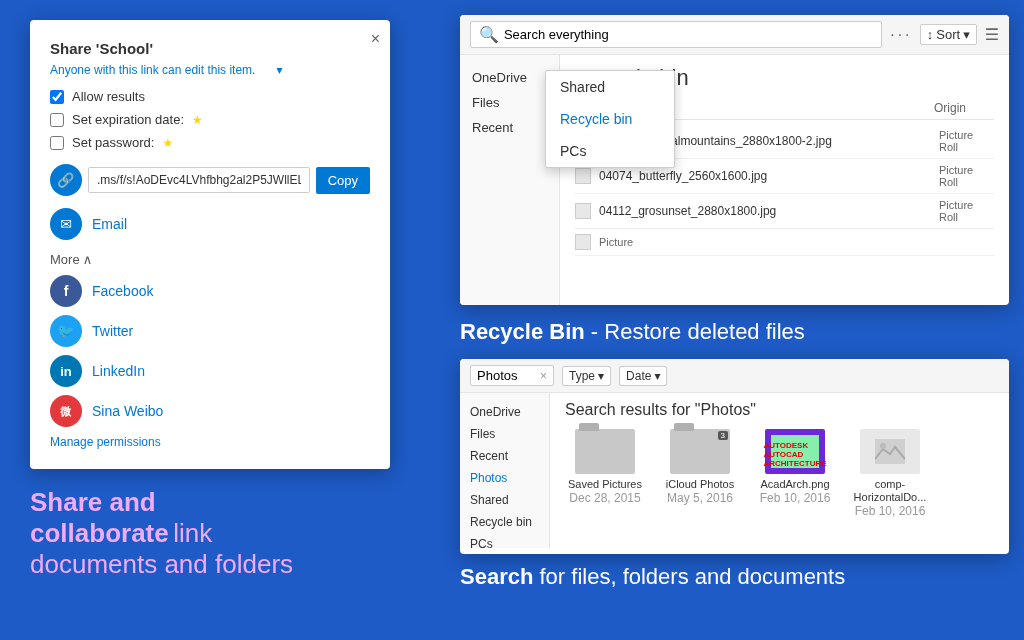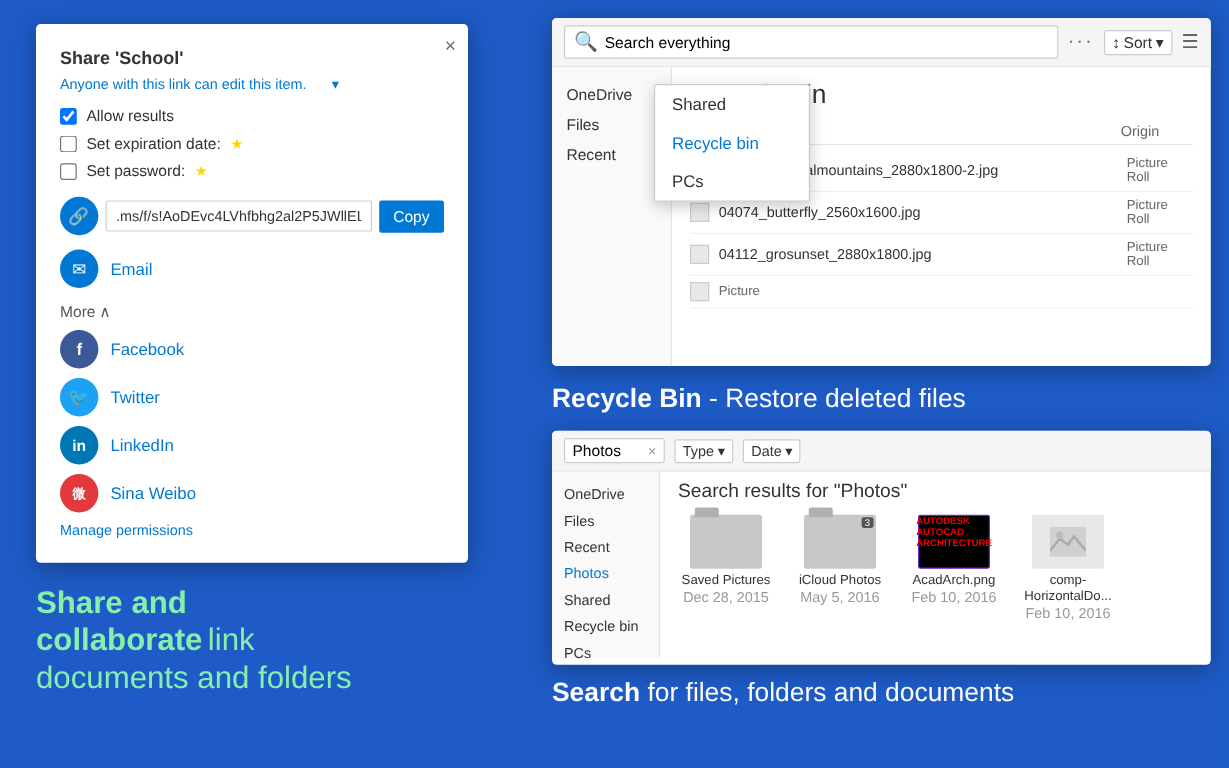--- a/index.html
+++ b/index.html
@@ -188,21 +188,21 @@
     .manage-link {
       font-size: 12px;
       color: #0078d4;
       margin-top: 4px;
       cursor: pointer;
     }
 
     
     .bottom-text {
       margin-top: 20px;
-      color: #86efac;
+      color: #f0abfc;
     }
 
     .bottom-text .bold-part {
       font-size: 26px;
       font-weight: 700;
       line-height: 1.2;
     }
 
     .bottom-text .normal-part {
       font-size: 26px;
@@ -519,26 +519,26 @@
       line-height: 1.2;
     }
 
     .thumb-date {
       font-size: 12px;
       color: #999;
       text-align: center;
     }
 
     .thumb-acad {
-      background: #000000;
-      border: 1px solid #6d28d9;
+      background: #86efac;
+      border: 6px solid #6d28d9;
       display: flex;
       flex-direction: column;
       align-items: center;
-      justify-content: flex-start;
+      justify-content: flex-end;
     }
 
     .thumb-img {
       background: #e8e8e8;
       display: flex;
       align-items: center;
       justify-content: center;
     }
 
     .bottom-desc {

